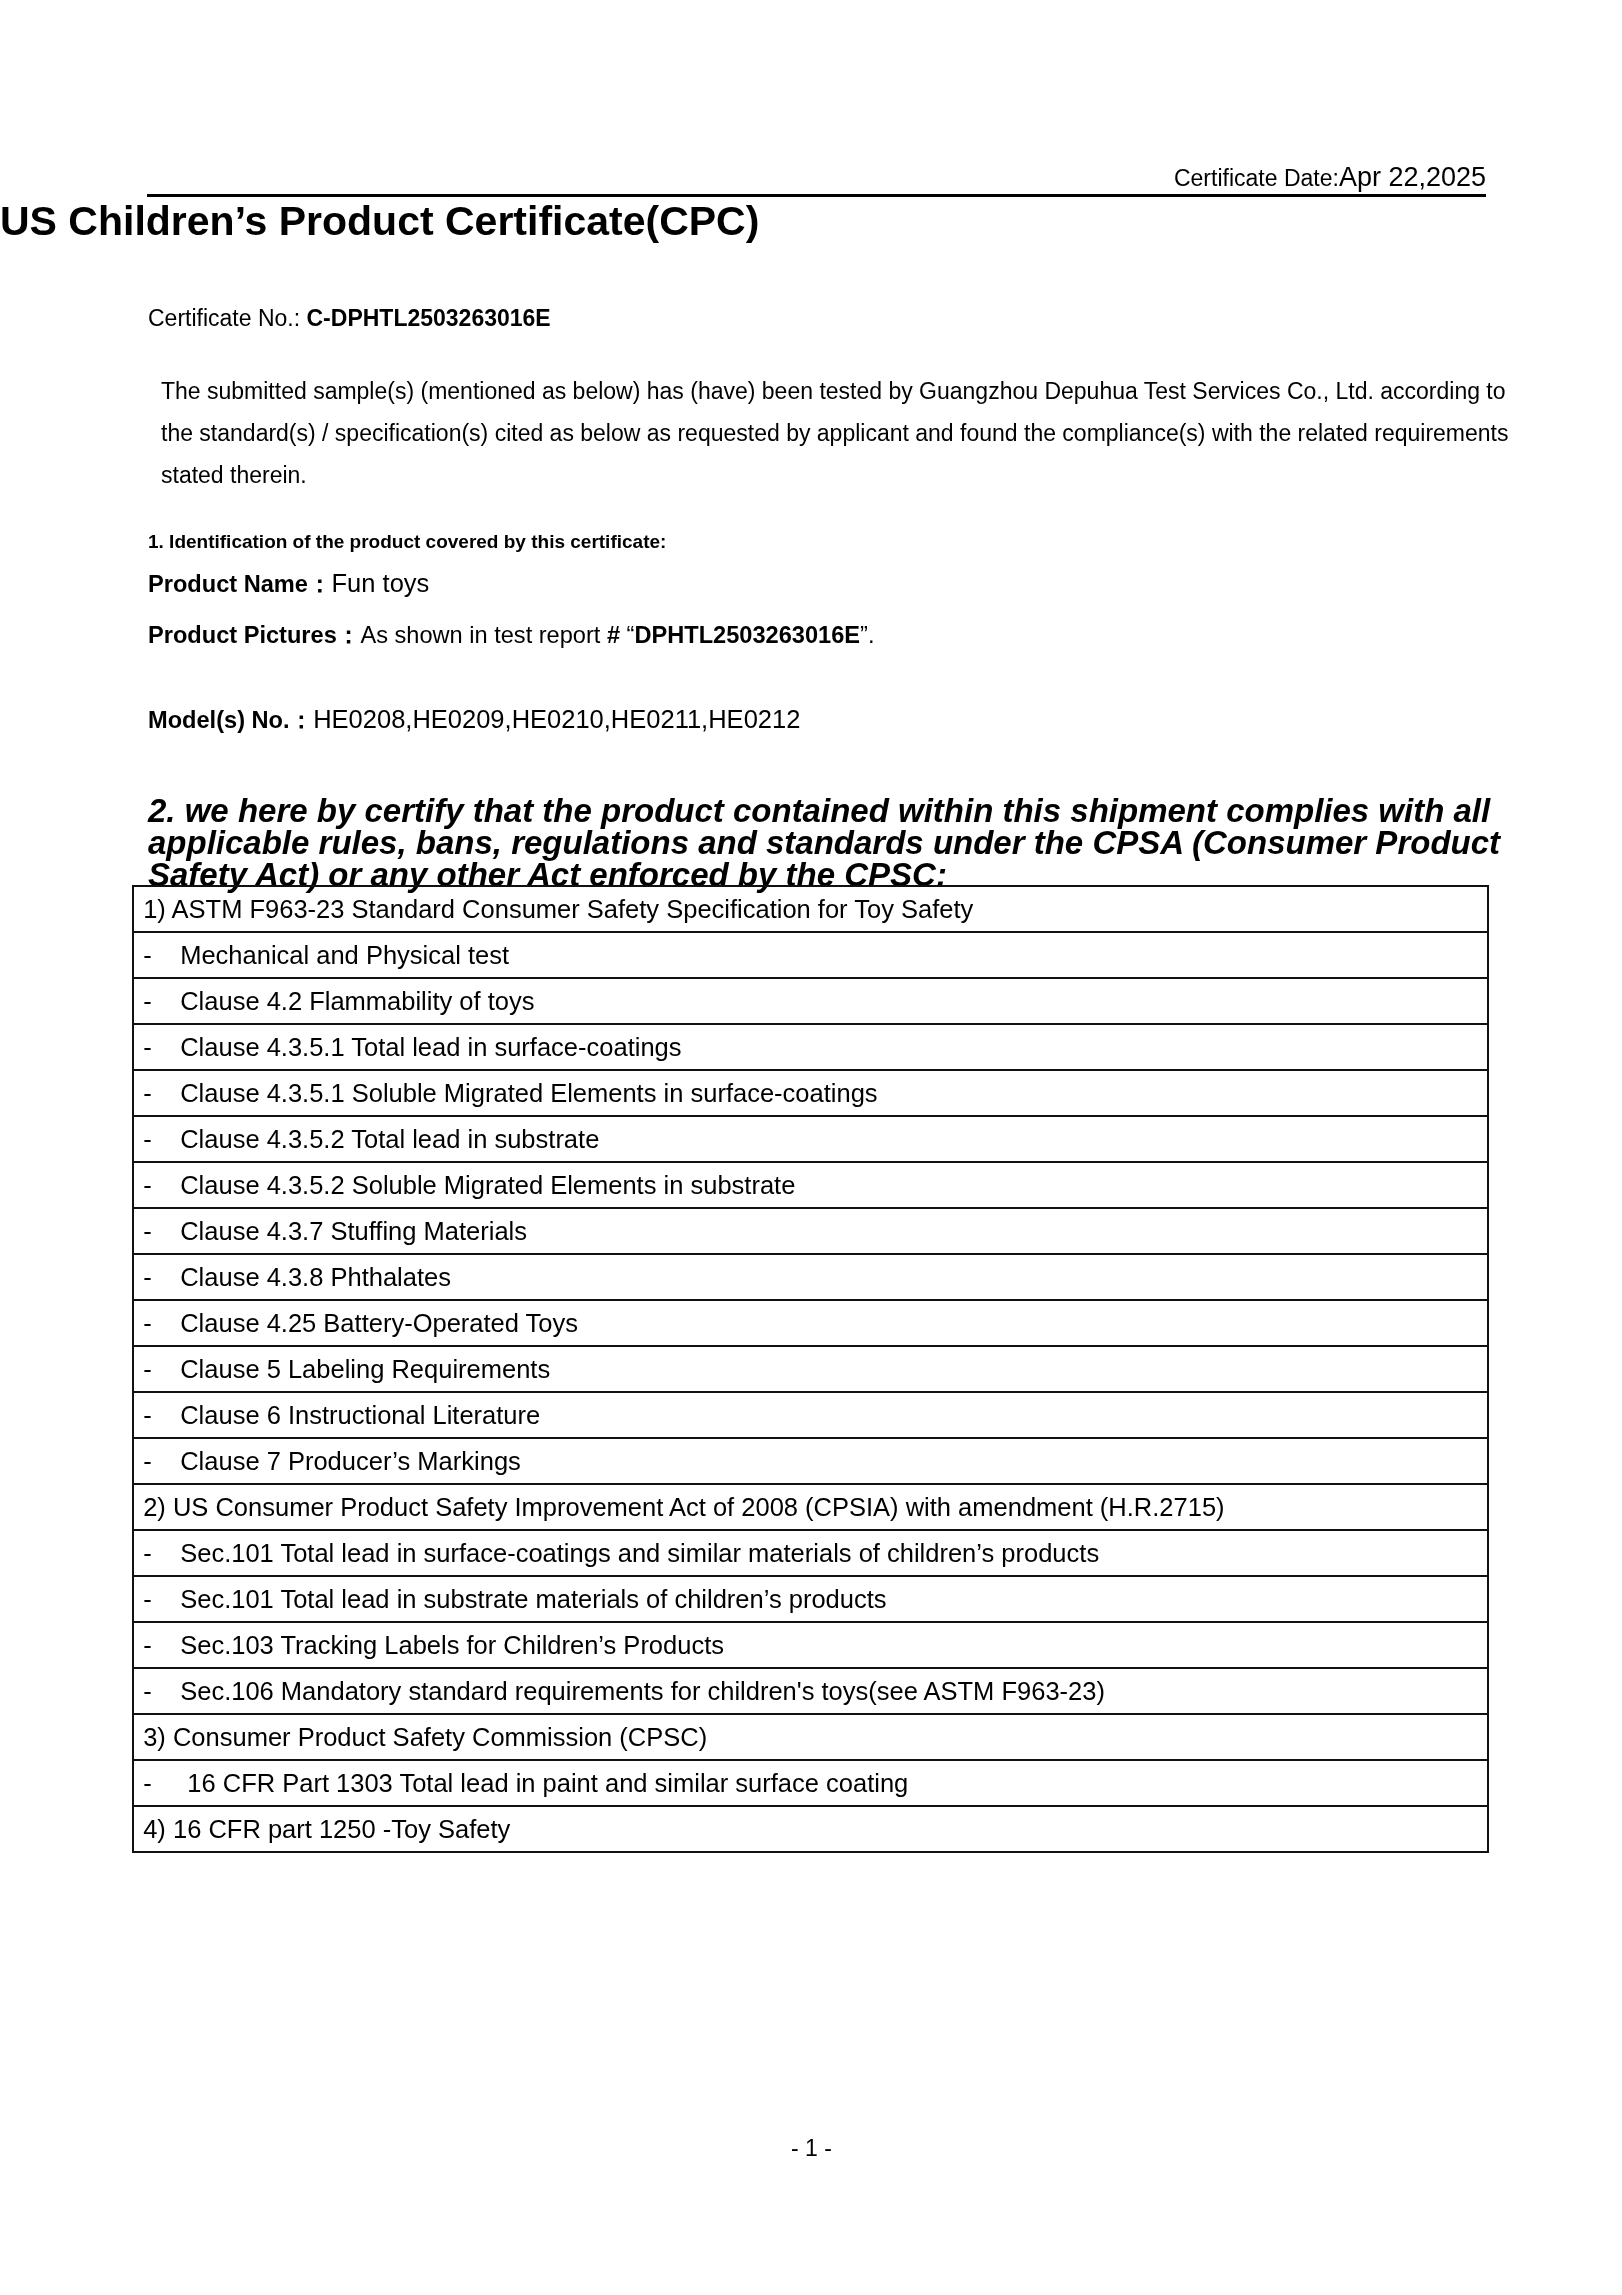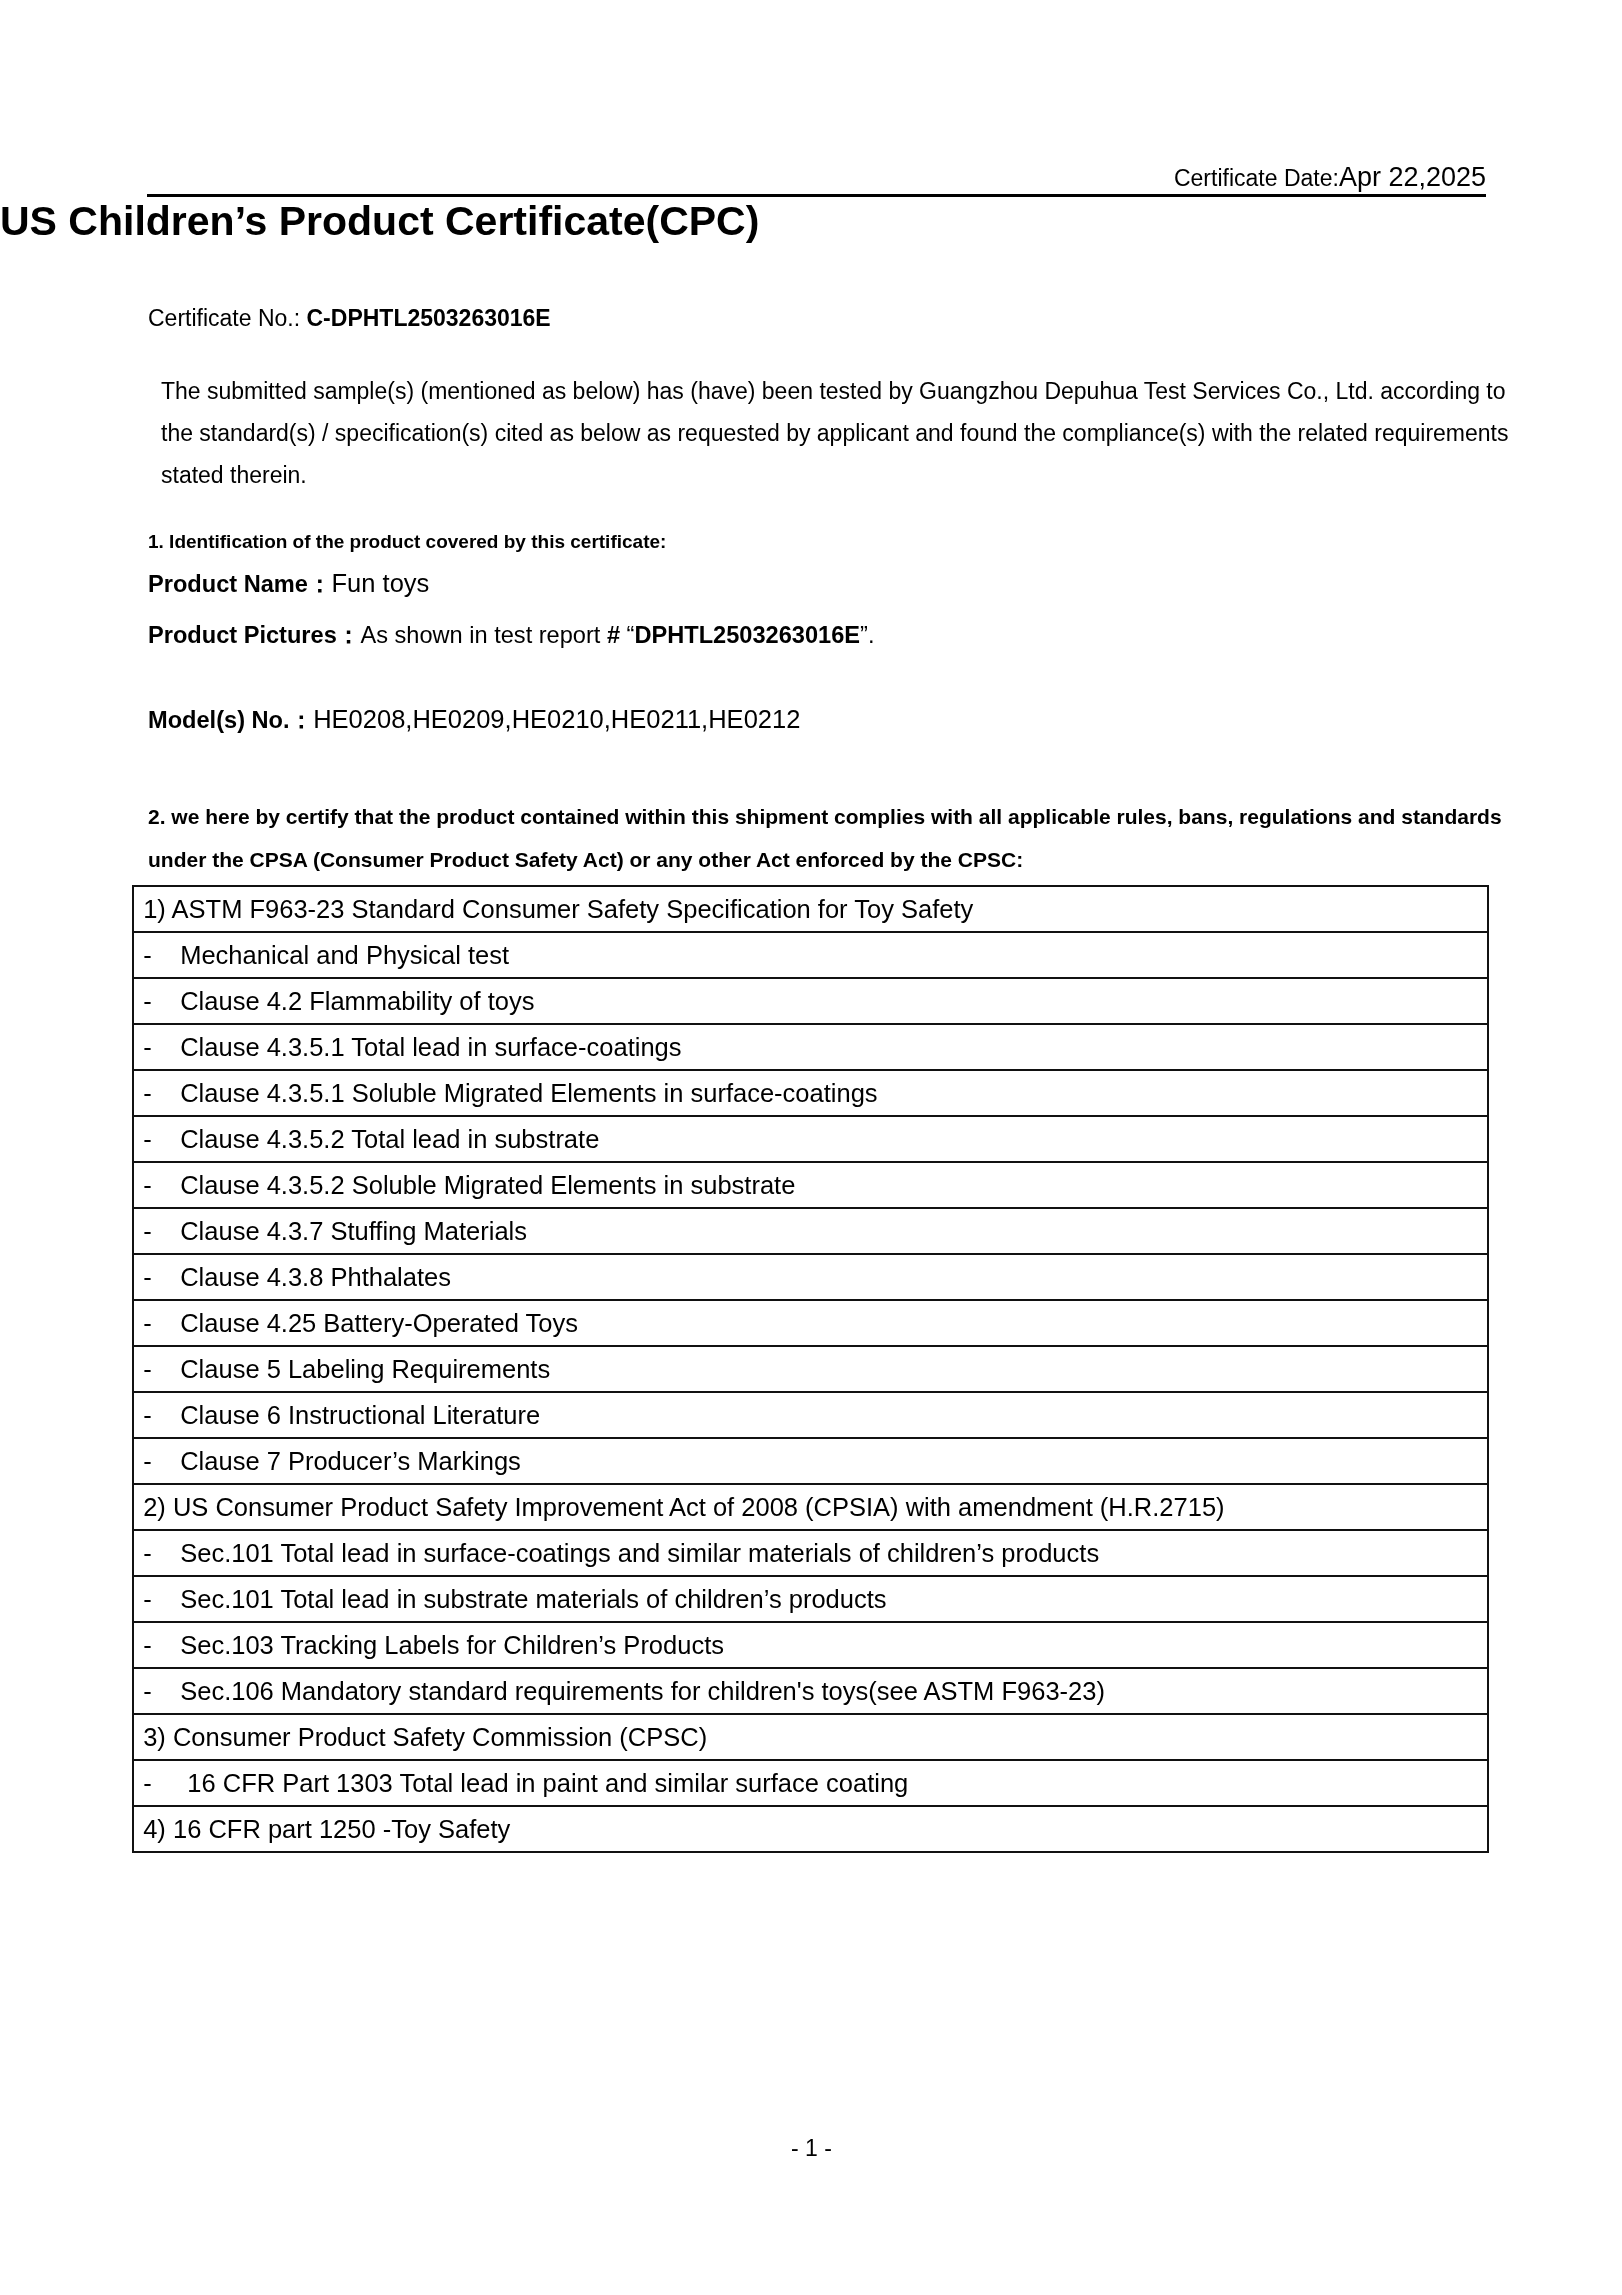--- a/index.html
+++ b/index.html
@@ -20,21 +20,21 @@
     .sec1-heading { position: absolute; left: 148px; top: 531px; font-size: 19px; font-weight: bold; }
     .field { position: absolute; left: 148px; font-size: 23.6px; }
     .field .lbl { font-weight: bold; }
     .field .val { font-size: 25.5px; }
     .field b { font-weight: bold; }
     .f-name { top: 568px; }
     .f-pics { top: 619px; }
     .f-model { top: 669px; margin-top: 35px; }
 
     .sec2-heading { position: absolute; left: 148px; top: 795px; width: 1355px;
-                    font-size: 21px; font-weight: bold; line-height: 43px; }
+                    font-size: 33px; font-weight: bold; line-height: 32px; font-style: italic; }
 
     .std-table { position: absolute; left: 132px; top: 885px; width: 1357px;
                  border-collapse: collapse; padding-left: 16px; }
     .std-table td { border: 2px solid #111; height: 44px; padding: 0 0 0 9.2px;
                     font-size: 25.5px; vertical-align: middle; white-space: nowrap; }
     .std-table td .dash { display: inline-block; width: 37px; }
 
     .page-num { position: absolute; left: 0; width: 1623px; top: 2135px; text-align: center; font-size: 23px; }
   </style>
 </head>

